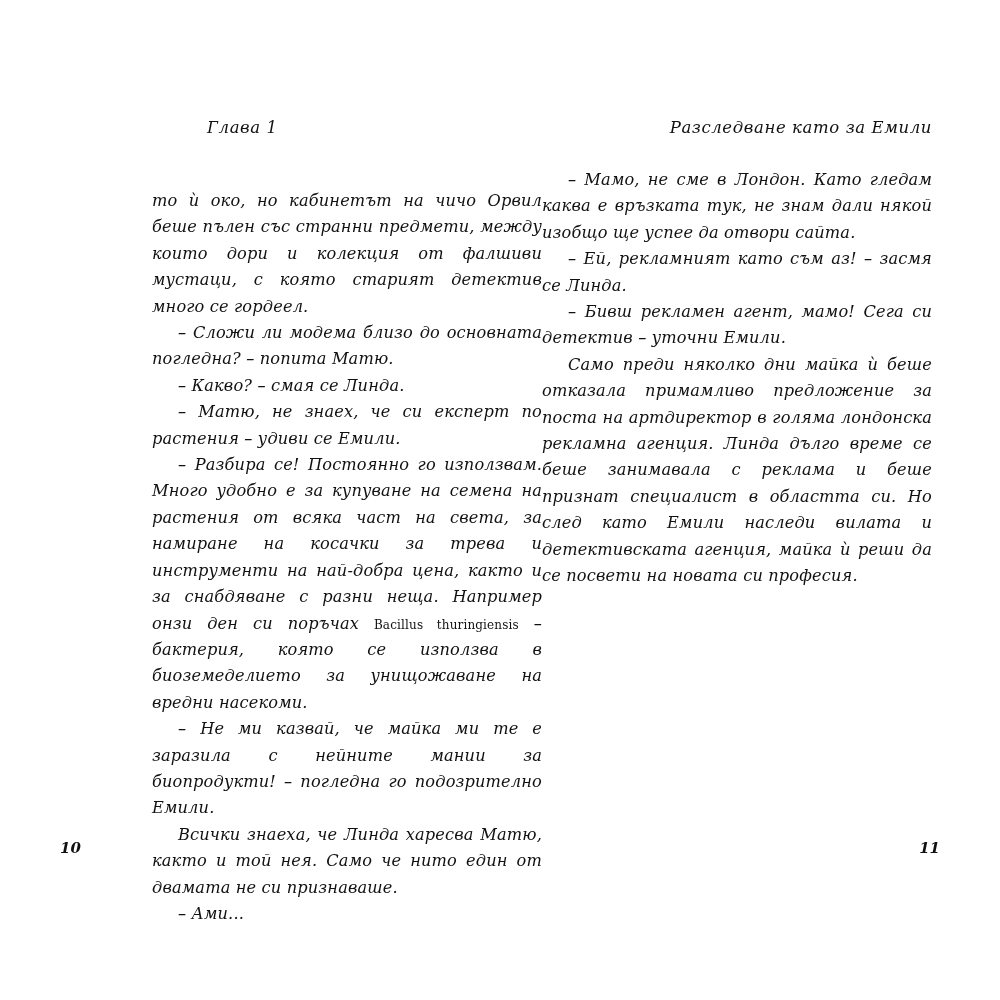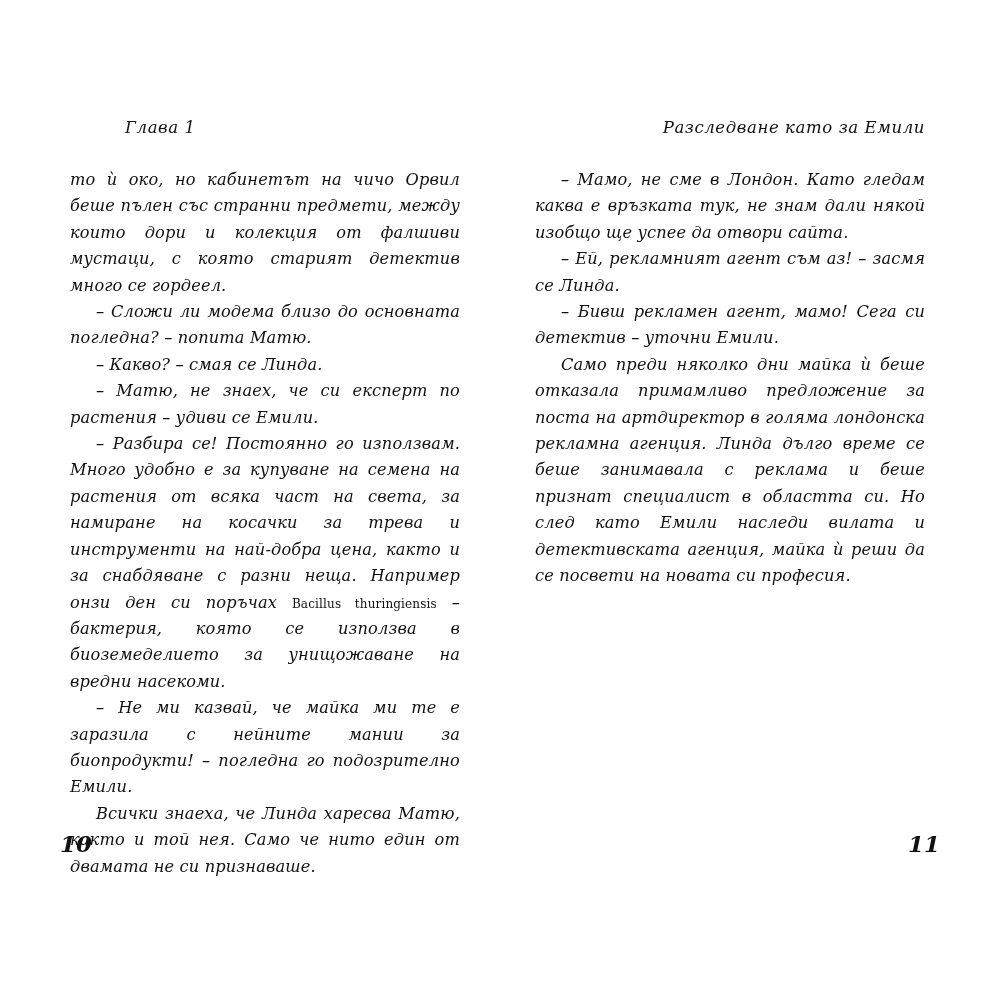--- a/index.html
+++ b/index.html
@@ -15,30 +15,30 @@
     overflow: hidden;
   }
   .book {
     position: relative;
     width: 1000px;
     height: 1000px;
     box-sizing: border-box;
     padding: 118px 60px 0 60px;
     display: flex;
     flex-direction: row;
-    justify-content: space-between;
+    justify-content: flex-end;
   }
   .page {
     width: 390px;
     position: relative;
     display: flex;
     flex-direction: column;
   }
   .page-left { margin-left: 10px; }
-  .page-right { margin-right: 15px; }
+  .page-right { margin-right: 8px; }
 
   .running-head {
     font-size: 16.5px;
     font-style: italic;
     letter-spacing: 0.6px;
     margin-bottom: 30px;
     white-space: nowrap;
   }
   .rh-left { text-align: left; padding-left: 55px; }
   .rh-right { text-align: right; padding-right: 0px; }
@@ -49,30 +49,31 @@
     text-align: justify;
     font-style: italic;
     letter-spacing: 0.15px;
   }
   .para {
     margin: 0;
     text-indent: 26px;
   }
   .para.noindent {
     text-indent: 0;
+    margin-top: 21px;
   }
   .latin {
     font-style: normal;
     font-family: "DejaVu Serif", serif;
     font-size: 12px;
   }
   .folio {
     position: absolute;
     bottom: 143px;
-    font-size: 23px;
+    font-size: 15px;
     font-style: italic;
     font-weight: bold;
   }
   .folio-left { left: 60px; }
   .folio-right { right: 60px; }
 </style>
 </head>
 <body>
 
 <div class="book">
@@ -80,28 +81,29 @@
   <div class="page page-left">
     <div class="running-head rh-left">Глава 1</div>
     <div class="body-text">
       <p class="para noindent">то ù око, но кабинетът на чичо Орвил беше пълен със странни предмети, между които дори и колекция от фалшиви мустаци, с която старият детектив много се гордеел.</p>
       <p class="para">– Сложи ли модема близо до основната погледна? – попита Матю.</p>
       <p class="para">– Какво? – смая се Линда.</p>
       <p class="para">– Матю, не знаех, че си експерт по растения – удиви се Емили.</p>
       <p class="para"><span>– Разбира се! Постоянно го използвам. Много удобно е за купуване на семена на растения от всяка част на света, за намиране на косачки за трева и инструменти на най-добра цена, както и за снабдяване с разни неща. Например онзи ден си поръчах </span><span class="latin">Bacillus thuringiensis</span><span> – бактерия, която се използва в биоземеделието за унищожаване на вредни насекоми.</span></p>
       <p class="para">– Не ми казвай, че майка ми те е заразила с нейните мании за биопродукти! – погледна го подозрително Емили.</p>
       <p class="para">Всички знаеха, че Линда харесва Матю, както и той нея. Само че нито един от двамата не си признаваше.</p>
+      <p class="para">– Ами...</p>
     </div>
   </div>
 
   <div class="page page-right">
     <div class="running-head rh-right">Разследване като за Емили</div>
     <div class="body-text">
       <p class="para">– Мамо, не сме в Лондон. Като гледам каква е връзката тук, не знам дали някой изобщо ще успее да отвори сайта.</p>
-      <p class="para">– Ей, рекламният агент съм аз! – засмя се Линда.</p>
+      <p class="para">– Ей, рекламният като съм аз! – засмя се Линда.</p>
       <p class="para">– Бивш рекламен агент, мамо! Сега си детектив – уточни Емили.</p>
       <p class="para">Само преди няколко дни майка ù беше отказала примамливо предложение за поста на артдиректор в голяма лондонска рекламна агенция. Линда дълго време се беше занимавала с реклама и беше признат специалист в областта си. Но след като Емили наследи вилата и детективската агенция, майка ù реши да се посвети на новата си професия.</p>
     </div>
   </div>
 
   <div class="folio folio-left">10</div>
   <div class="folio folio-right">11</div>
 
 </div>
 

